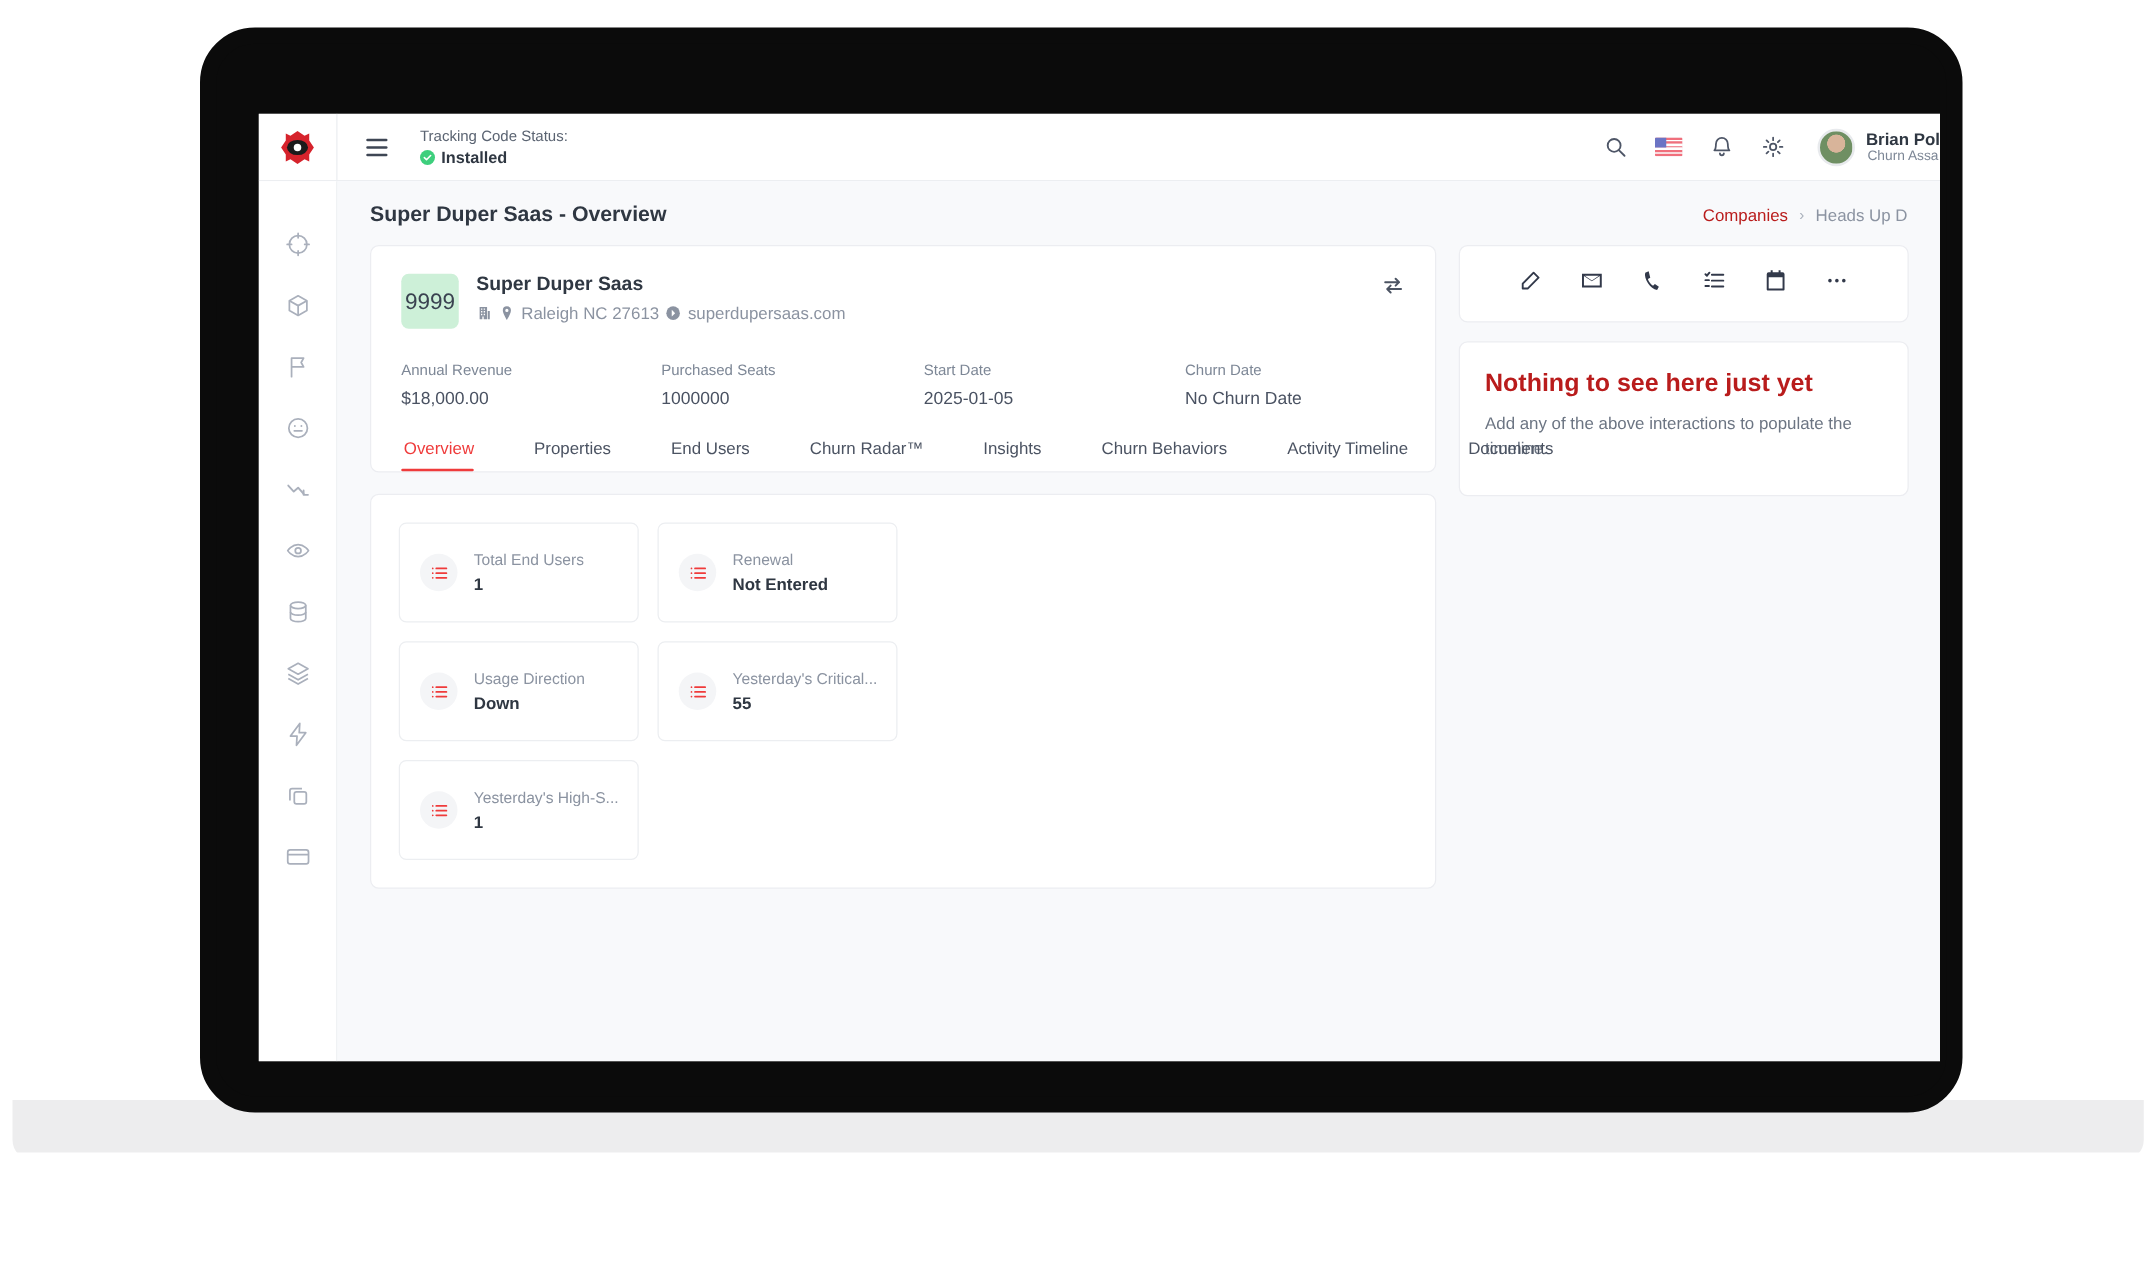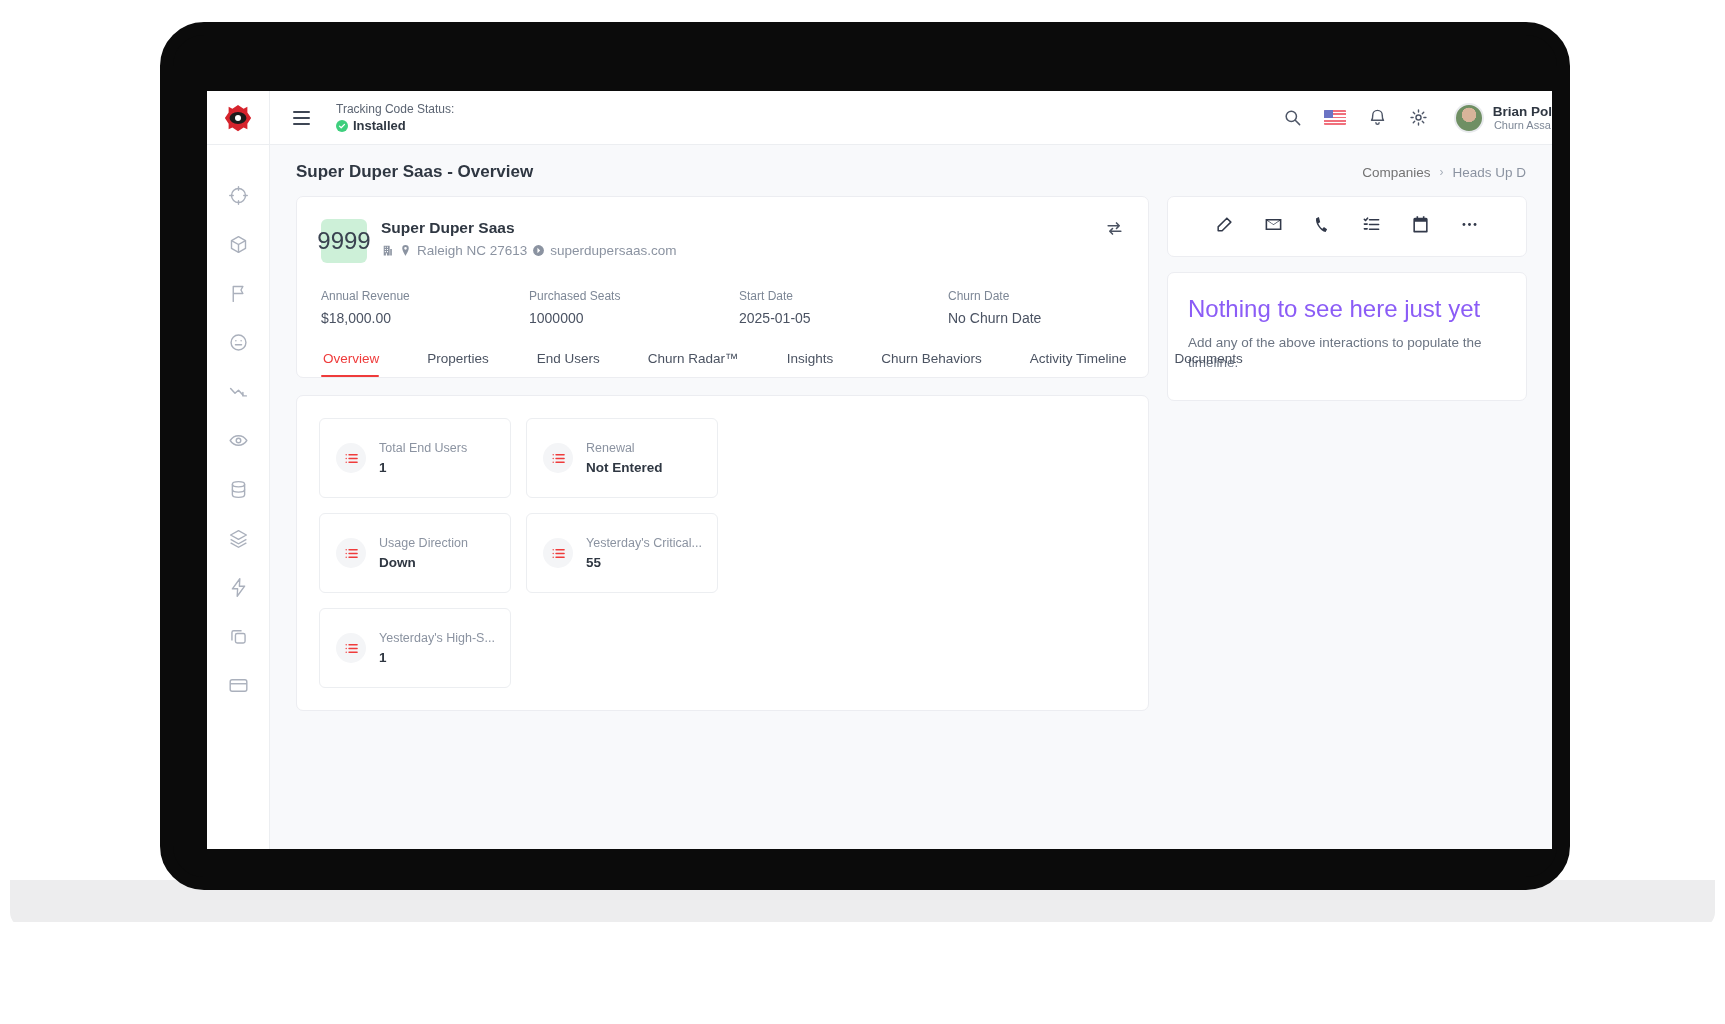--- a/index.html
+++ b/index.html
@@ -113,39 +113,39 @@
   
   .content {
     position: absolute; left: 63px; top: 54px; width: 1282px; height: 704px;
     background: #f8f9fb; overflow: hidden;
   }
   .page-head {
     display: flex; align-items: center; padding: 17px 26px 0 26px;
   }
   .page-title { font-size: 17px; font-weight: bold; color: #2f3742; }
   .breadcrumb { margin-left: auto; display: flex; align-items: center; gap: 9px; font-size: 13.5px; }
-  .bc-link { color: #737373; }
+  .bc-link { color: #b91c1c; }
   .bc-sep { color: #a9b0bb; font-size: 12px; }
   .bc-current { color: #8b93a1; white-space: nowrap; }
 
   .cols { display: flex; gap: 18px; padding: 14px 0 0 26px; }
   .col-main { width: 853px; flex: none; }
   .col-side { width: 360px; flex: none; }
 
   .card {
     background: #ffffff; border: 1px solid #ecedf1; border-radius: 7px;
   }
 
   
   .company-card { padding: 22px 24px 0 24px; }
   .company-top { display: flex; align-items: flex-start; }
   .score-chip {
     width: 46px; height: 44px; border-radius: 6px; background: #cdf0d8;
     display: flex; align-items: center; justify-content: center;
-    font-size: 24px; color: #3a4250; flex: none;
+    font-size: 18px; color: #3a4250; flex: none;
   }
   .company-meta { margin-left: 14px; }
   .company-name { font-size: 15.5px; font-weight: bold; color: #2f3742; }
   .company-sub { margin-top: 6px; font-size: 13.5px; color: #8b93a1; display: flex; align-items: center; gap: 5px; }
   .company-sub svg { width: 13px; height: 13px; flex: none; }
   .swap-btn { margin-left: auto; color: #4b5362; }
   .swap-btn svg { width: 19px; height: 19px; }
 
   .metrics { display: flex; margin-top: 26px; }
   .metric { flex: none; }
@@ -199,21 +199,21 @@
     margin: 32px auto 0 auto; width: 106px; height: 106px; border-radius: 50%; background: #4ecb83;
     display: flex; align-items: center; justify-content: center;
   }
   .big-check svg { width: 58px; height: 58px; }
 
   
   .actions-card { padding: 18px 0; display: flex; justify-content: center; gap: 30px; }
   .action-icon { color: #32394a; }
   .action-icon svg { width: 19px; height: 19px; }
   .empty-card { margin-top: 15px; padding: 22px 20px 26px 20px; }
-  .empty-title { font-size: 24px; font-weight: normal; color: #8b5cf6; white-space: nowrap; }
+  .empty-title { font-size: 20px; font-weight: bold; color: #b91c1c; white-space: nowrap; }
   .empty-text { margin-top: 10px; font-size: 13.5px; color: #6c7583; line-height: 1.5; }
 </style>
 </head>
 <body>
 
 <div class="scene">
 
   <div class="laptop-base"></div>
   <div class="laptop-base-lip"></div>
 

